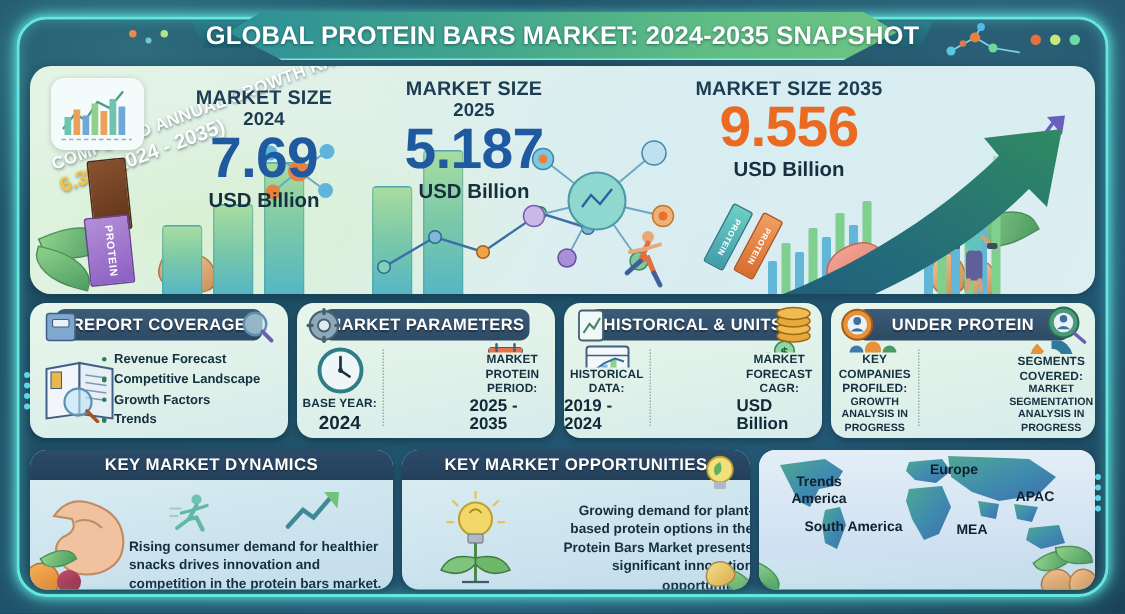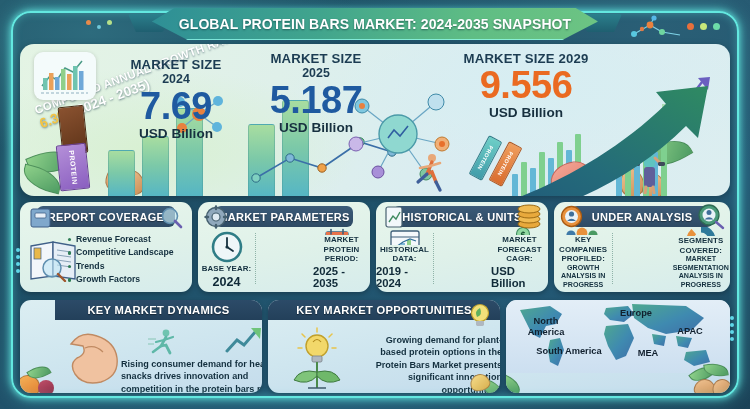--- a/index.html
+++ b/index.html
@@ -39,21 +39,21 @@
     box-shadow: 0 1px 5px rgba(0,0,0,.3);
   }
   .title-ribbon .rib-edge {
     position: absolute; inset: 0;
     border-bottom: 1.5px solid rgba(150,255,240,.75);
     border-radius: 3px 3px 22px 22px;
     clip-path: polygon(5% 0, 95% 0, 100% 42%, 92% 100%, 8% 100%, 0 42%);
   }
   .title-text {
     position: absolute; inset: 0; display: flex; align-items: center;
-    justify-content: center; color: #fff; font-size: 14px; font-weight: bold;
+    justify-content: center; color: #fff; font-size: 17px; font-weight: bold;
     letter-spacing: .1px; text-shadow: 0 1px 2px rgba(0,40,45,.55); white-space: nowrap;
   }
   .ribbon-tail {
     position: absolute; top: 14px; width: 36px; height: 18px; z-index: 8;
     background: linear-gradient(180deg, #2b7f8c, #1f5f70);
     border-radius: 3px;
   }
   .ribbon-tail.l { left: 128px; clip-path: polygon(0 0, 100% 0, 100% 100%, 22% 100%); }
   .ribbon-tail.r { right: 128px; clip-path: polygon(0 0, 100% 0, 78% 100%, 0 100%); }
 
@@ -408,21 +408,21 @@
     </div>
 
     <div class="stat" style="left:222px;top:8px;width:148px;">
       <div class="lbl">MARKET SIZE</div>
       <div class="yr">2025</div>
       <div class="big blue">5.187</div>
       <div class="unit">USD Billion</div>
     </div>
 
     <div class="stat" style="left:410px;top:8px;width:192px;">
-      <div class="lbl">MARKET SIZE 2029</div>
+      <div class="lbl">MARKET SIZE 2035</div>
       <div class="big orange">9.556</div>
       <div class="unit">USD Billion</div>
     </div>
   </div>
 
   <div class="midrow">
 
     <div class="card" style="left:0;width:172px;">
       <div class="card-head">REPORT COVERAGE</div>
       <div class="card-body">
@@ -441,22 +441,22 @@
           <line x1="30" y1="14" x2="44" y2="16" stroke="#7f9ab0" stroke-width=".9"></line>
           <line x1="30" y1="19" x2="44" y2="21" stroke="#7f9ab0" stroke-width=".9"></line>
           <line x1="30" y1="24" x2="44" y2="26" stroke="#7f9ab0" stroke-width=".9"></line>
           <line x1="30" y1="29" x2="44" y2="31" stroke="#7f9ab0" stroke-width=".9"></line>
           <circle cx="25" cy="32" r="9" fill="rgba(190,230,245,.6)" stroke="#5f8fb0" stroke-width="1.5"></circle>
           <line x1="31" y1="38" x2="38" y2="45" stroke="#a0562c" stroke-width="2.4" stroke-linecap="round"></line>
         </svg>
         <ul class="bullets">
           <li>Revenue Forecast</li>
           <li>Competitive Landscape</li>
+          <li>Growth Factors</li>
           <li>Trends</li>
-          <li>Growth Factors</li>
         </ul>
       </div>
     </div>
 
     <div class="card" style="left:178px;width:172px;">
       <div class="card-head">MARKET PARAMETERS</div>
       <div class="card-body">
         <svg style="position:absolute;left:6px;top:-22px;z-index:5;" width="24" height="24">
           <circle cx="12" cy="12" r="9.5" fill="#90a8bc" stroke="#46606f" stroke-width="1.4"></circle>
           <circle cx="12" cy="12" r="4" fill="#dfeaf2" stroke="#46606f" stroke-width="1.2"></circle>
@@ -539,21 +539,21 @@
               <text x="27" y="21" font-size="9" font-family="DejaVu Sans, sans-serif" fill="#6a4a08" text-anchor="middle" font-weight="bold">$</text>
             </svg>
             <div class="cap">MARKET FORECAST CAGR:</div>
             <div class="val sm">USD Billion</div>
           </div>
         </div>
       </div>
     </div>
 
     <div class="card" style="left:534px;width:176px;">
-      <div class="card-head">UNDER ANALYSIS</div>
+      <div class="card-head">UNDER PROTEIN</div>
       <div class="card-body">
         <svg style="position:absolute;left:5px;top:-23px;z-index:5;" width="25" height="25">
           <circle cx="12.5" cy="12.5" r="10" fill="#e8913c" stroke="#a85a12" stroke-width="1.3"></circle>
           <circle cx="12.5" cy="12.5" r="6.5" fill="#e8f2f8"></circle>
           <circle cx="12.5" cy="10" r="2.6" fill="#3f6f9a"></circle>
           <path d="M8 17 Q12.5 12.6 17 17 Z" fill="#3f6f9a"></path>
         </svg>
         <svg style="position:absolute;right:4px;top:-24px;z-index:5;" width="30" height="27">
           <circle cx="13" cy="12" r="10" fill="#4a9a7a" stroke="#2d6a52" stroke-width="1.3"></circle>
           <circle cx="13" cy="12" r="6.5" fill="#e8f2f8"></circle>
@@ -585,21 +585,21 @@
             <div class="cap">SEGMENTS COVERED:</div>
             <div class="sub">MARKET SEGMENTATION ANALYSIS IN PROGRESS</div>
           </div>
         </div>
       </div>
     </div>
   </div>
 
   <div class="botrow">
 
-    <div class="bcard" style="left:0;width:242px;padding-left:35px;">
+    <div class="bcard" style="left:0;width:242px;">
       <div class="bcard-head">KEY MARKET DYNAMICS</div>
       <div class="bcard-body">
         <svg style="position:absolute;left:10px;top:8px;" width="62" height="58">
           <path d="M6 16 Q16 2 32 8 Q50 14 52 30 Q54 48 36 54 Q18 58 10 46 Q4 36 12 30 Q22 26 18 18 Z" fill="#f0c2a0" stroke="#c08a62" stroke-width="1.4"></path>
           <path d="M20 20 Q30 16 38 24" fill="none" stroke="#c08a62" stroke-width="1.2"></path>
         </svg>
         <svg style="position:absolute;left:92px;top:8px;" width="32" height="30">
           <circle cx="19" cy="5" r="3.4" fill="#6fc4b0"></circle>
           <path d="M19 9 L14 18 L19 17 L23 25" stroke="#5fb8a8" stroke-width="2.8" fill="none" stroke-linecap="round"></path>
           <path d="M14 18 L6 24" stroke="#5fb8a8" stroke-width="2.6" fill="none" stroke-linecap="round"></path>
@@ -673,21 +673,21 @@
             <path d="M100 26 L122 24 L128 38 L120 56 L110 60 L102 46 L98 34 Z" fill="url(#gmap)"></path>
 
             <path d="M126 4 L180 6 L198 18 L186 30 L160 34 L142 28 L128 18 Z" fill="url(#gmap)"></path>
 
             <path d="M146 34 L160 36 L158 46 L148 44 Z" fill="url(#gmap)"></path>
             <path d="M170 36 L186 38 L182 48 L172 46 Z" fill="url(#gmap)"></path>
 
             <path d="M180 52 L200 50 L204 62 L188 66 L178 60 Z" fill="url(#gmap)"></path>
           </svg>
         </div>
-        <div class="region" style="left:12px;top:16px;width:56px;">North America</div>
+        <div class="region" style="left:12px;top:16px;width:56px;">Trends America</div>
         <div class="region" style="left:22px;top:46px;width:82px;">South America</div>
         <div class="region" style="left:100px;top:8px;width:60px;">Europe</div>
         <div class="region" style="left:122px;top:48px;width:40px;">MEA</div>
         <div class="region" style="left:162px;top:26px;width:44px;">APAC</div>
       </div>
       <div class="leaf" style="right:16px;bottom:12px;width:24px;height:14px;transform:rotate(-36deg);"></div>
       <div class="leaf" style="right:2px;bottom:16px;width:24px;height:14px;transform:rotate(-8deg);"></div>
       <div class="nut" style="right:14px;bottom:-5px;width:22px;height:19px;transform:rotate(10deg);"></div>
       <div class="nut" style="right:-2px;bottom:-4px;width:20px;height:18px;transform:rotate(-18deg);"></div>
       <div class="leaf" style="left:-6px;bottom:2px;width:22px;height:13px;transform:rotate(26deg);"></div>

